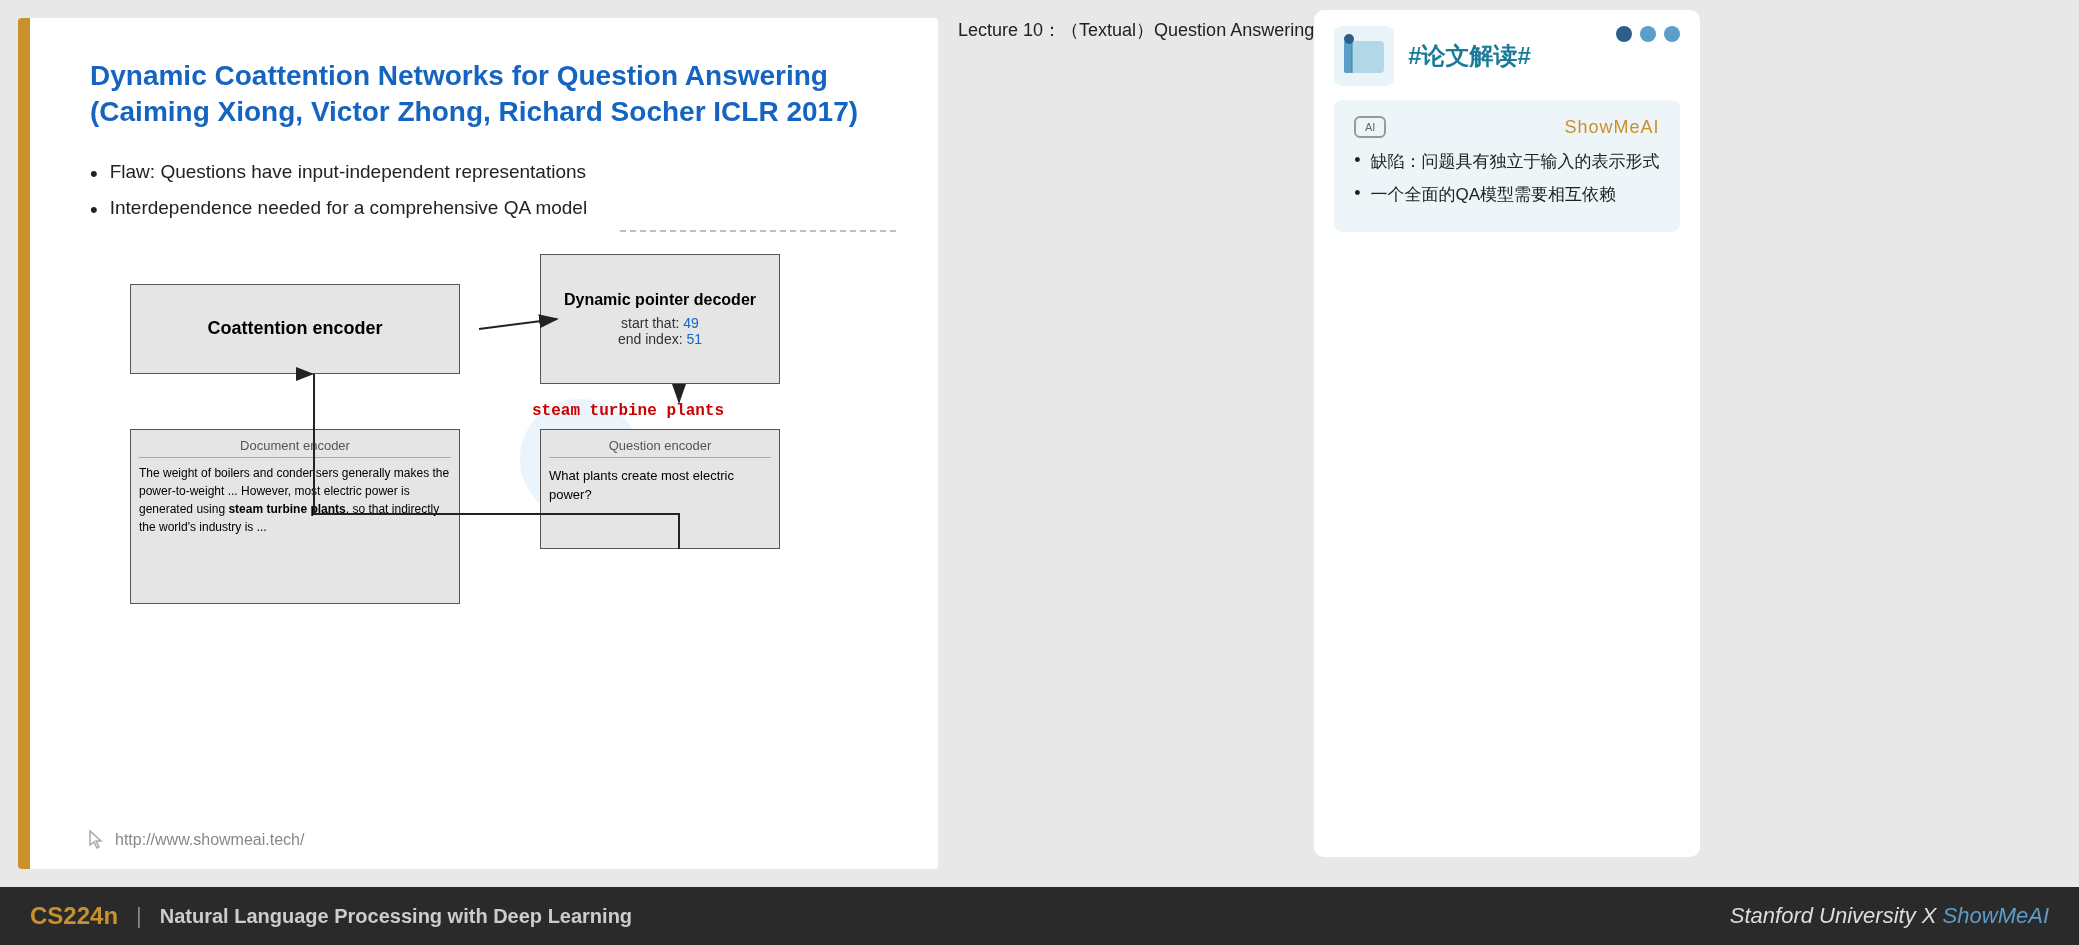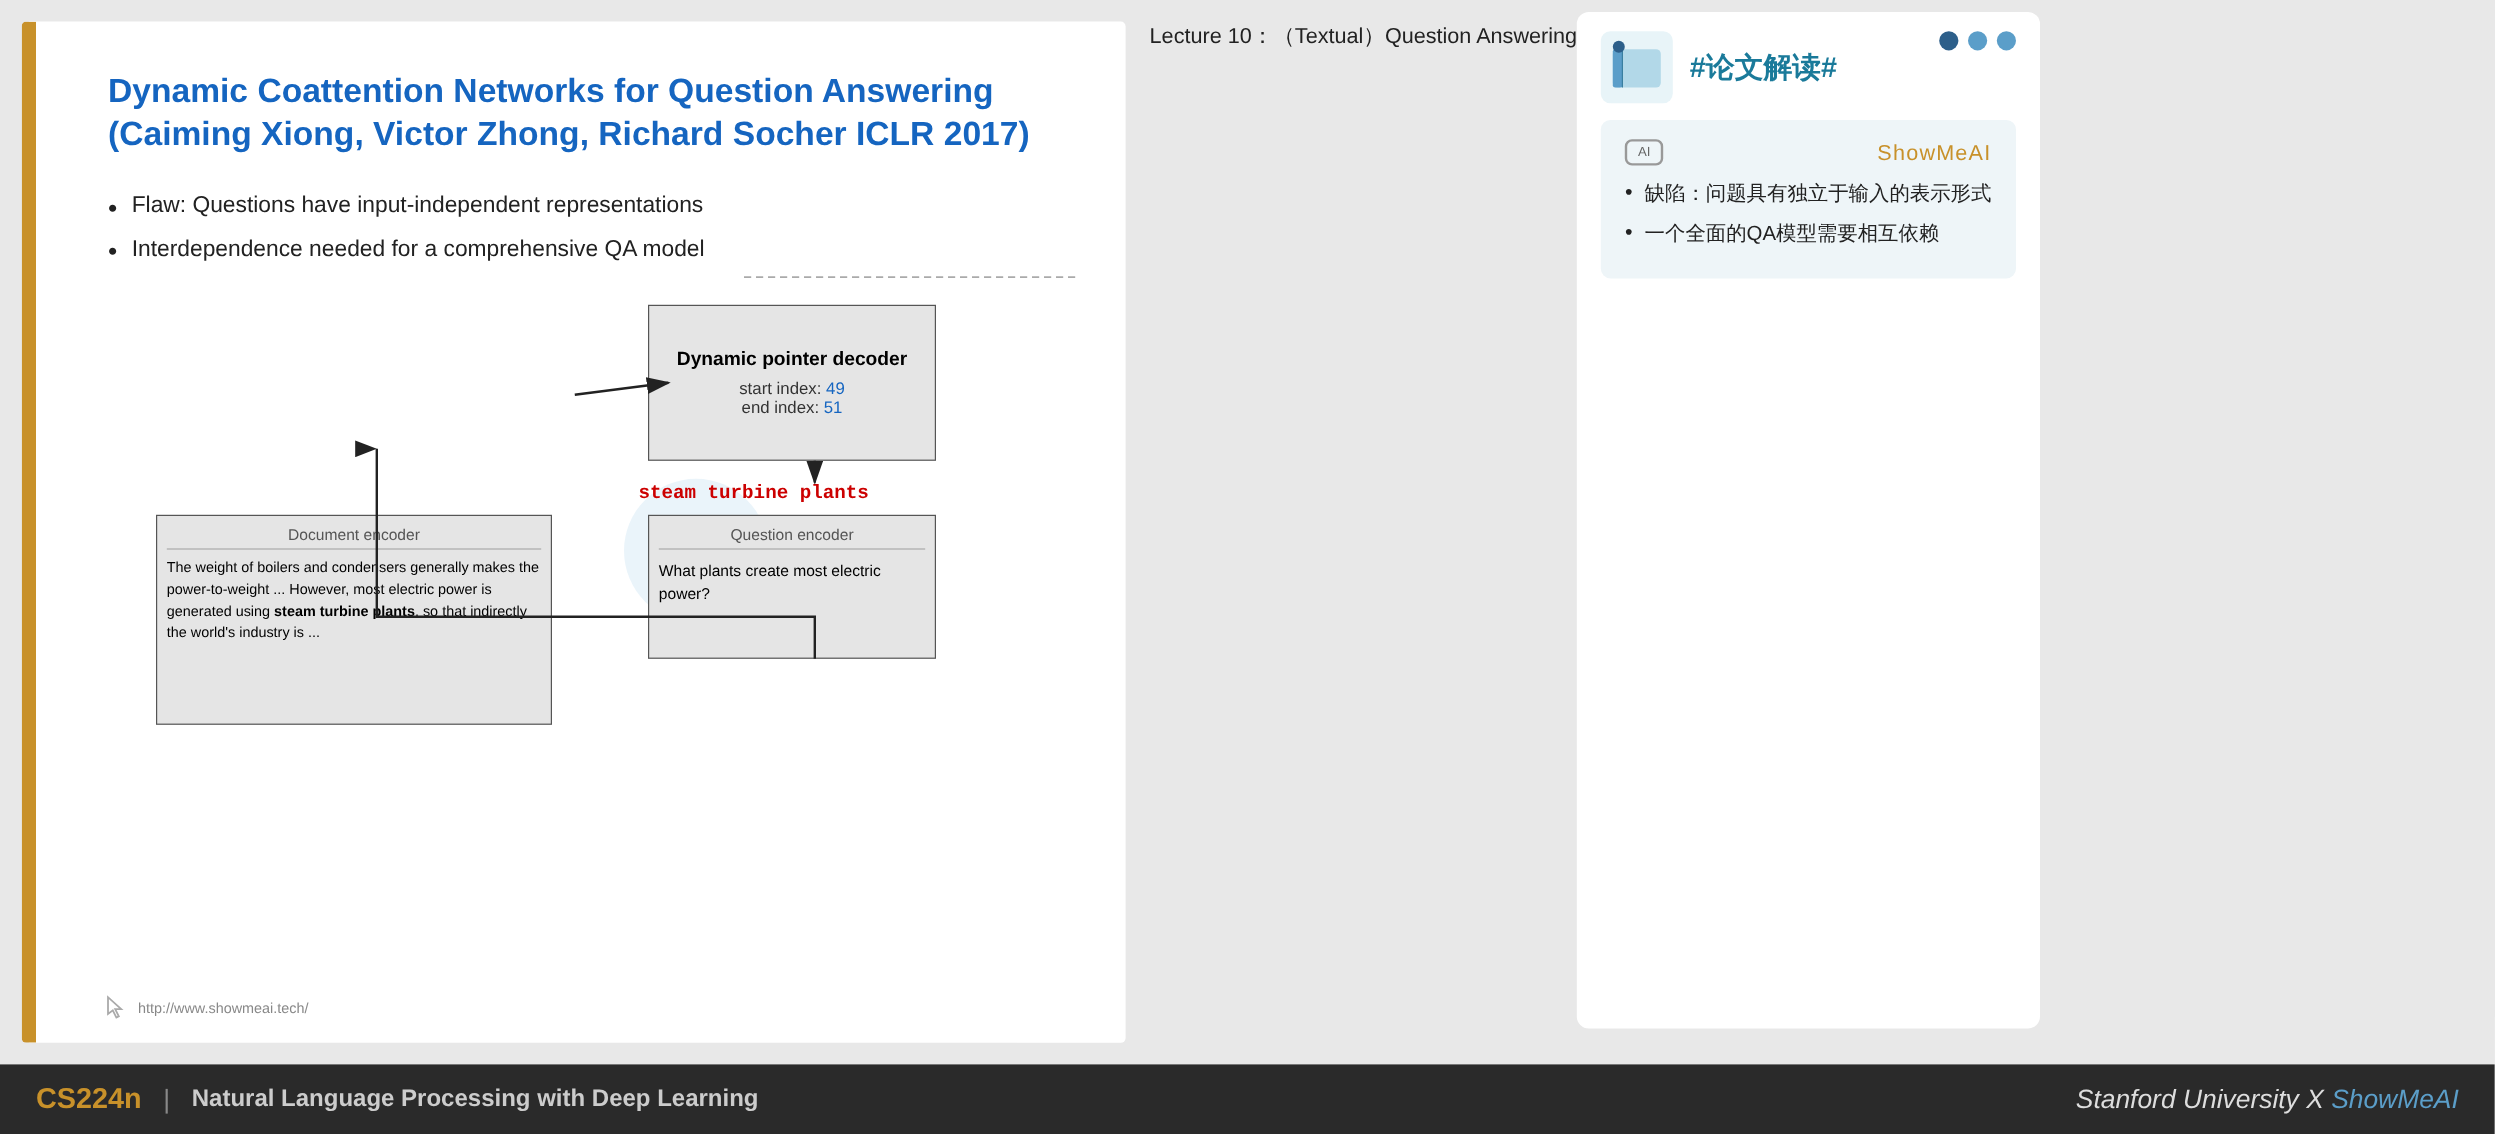--- a/index.html
+++ b/index.html
@@ -425,27 +425,30 @@
 
       <ul class="slide-bullets">
         <li>Flaw: Questions have input-independent representations</li>
         <li>Interdependence needed for a comprehensive QA model</li>
       </ul>
 
       <div class="diagram-area">
 
         <div class="circle-decoration"></div>
 
+        <div class="box coattention-box">
+          <span>Coattention encoder</span>
+        </div>
 
         <div class="box dynamic-pointer-box">
           <div class="box-title">
             <span>Dynamic pointer decoder</span>
           </div>
           <div class="index-line">
-            <span>start index: </span><span class="index-number">49</span>
+            <span>start that: </span><span class="index-number">49</span>
           </div>
           <div class="index-line">
             <span>end index: </span><span class="index-number">51</span>
           </div>
         </div>
 
         <div class="box doc-encoder-box">
           <div class="box-header">Document encoder</div>
           <div class="box-text">
             <span>The weight of boilers and condensers generally makes the power-to-weight ... However, most electric power is generated using </span><span class="bold-text">steam turbine plants</span><span>, so that indirectly the world's industry is  ...</span>
@@ -484,21 +487,21 @@
       </div>
 
       <svg style="position:absolute; top:195px; left:0; width:100%; height:60px; pointer-events:none;">
         <line x1="590" y1="18" x2="870" y2="18" stroke="#aaa" stroke-width="1.5" stroke-dasharray="6,4"></line>
       </svg>
 
       <div class="slide-footer">
         <svg width="22" height="22" viewBox="0 0 22 22">
           <path d="M5 2 L5 16 L9 13 L12 19 L14 18 L11 12 L16 12 Z" fill="none" stroke="#aaa" stroke-width="1.5"></path>
         </svg>
-        <span style="color:#888; font-size:12px;">http://www.showmeai.tech/</span>
+        <span style="color:#888; font-size:16px;">http://www.showmeai.tech/</span>
       </div>
 
     </div>
 
     <div class="right-panel">
 
       <div class="lecture-header">Lecture 10：（Textual）Question Answering</div>
 
       <div class="annotation-card">
 

